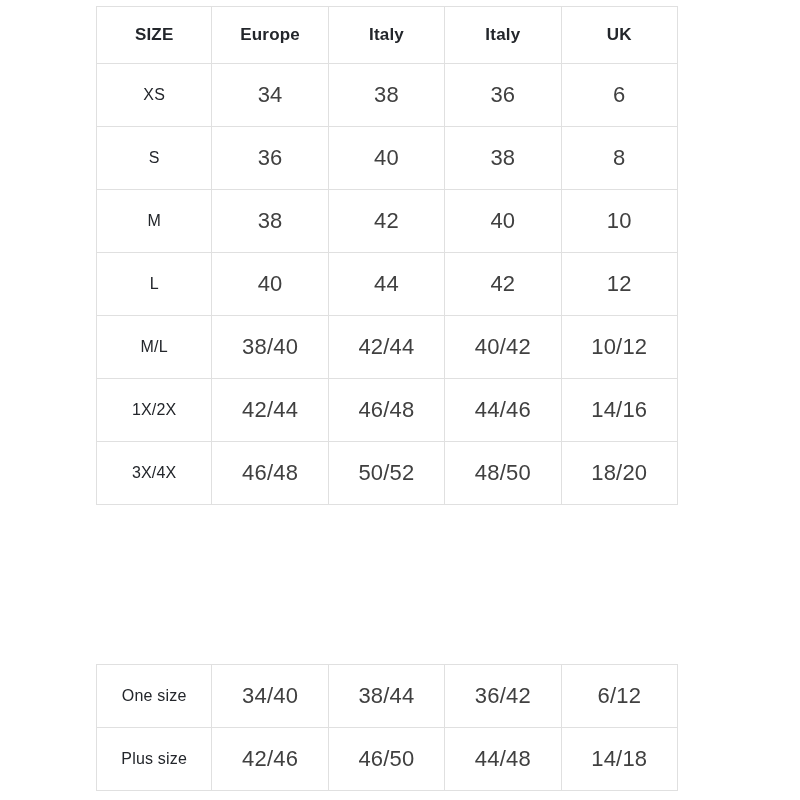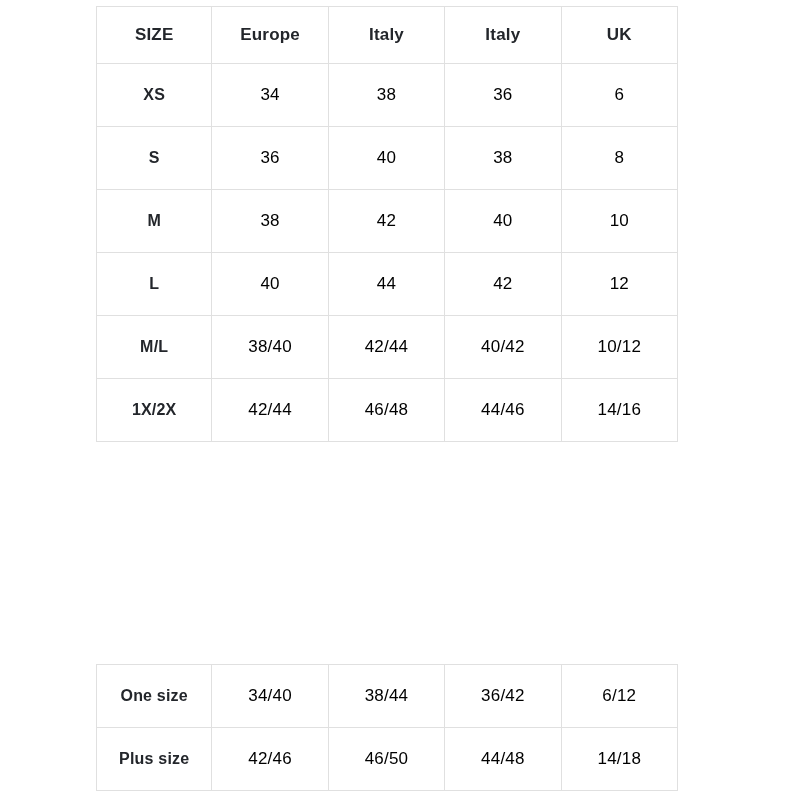--- a/index.html
+++ b/index.html
@@ -39,28 +39,28 @@
   }
   .size-table th {
     height: 56px;
     font-size: 17px;
     font-weight: bold;
     color: #23262b;
     letter-spacing: 0.2px;
   }
   .size-table td {
     height: 62px;
-    font-size: 17px;
+    font-size: 22px;
     font-weight: normal;
-    color: #000000;
+    color: #404040;
     letter-spacing: 0.2px;
   }
   .size-table td.lbl {
     font-size: 16px;
-    font-weight: bold;
+    font-weight: normal;
     color: #23262b;
   }
   col.c-size { width: 115px; }
   col.c-val  { width: 116px; }
 </style>
 </head>
 <body>
 
 <div class="page">
 
@@ -117,20 +117,27 @@
         <td>40/42</td>
         <td>10/12</td>
       </tr>
       <tr>
         <td class="lbl">1X/2X</td>
         <td>42/44</td>
         <td>46/48</td>
         <td>44/46</td>
         <td>14/16</td>
       </tr>
+      <tr>
+        <td class="lbl">3X/4X</td>
+        <td>46/48</td>
+        <td>50/52</td>
+        <td>48/50</td>
+        <td>18/20</td>
+      </tr>
     </tbody>
   </table>
 
   <table class="size-table special">
     <colgroup>
       <col class="c-size">
         <col class="c-val">
         <col class="c-val">
         <col class="c-val">
         <col class="c-val">

